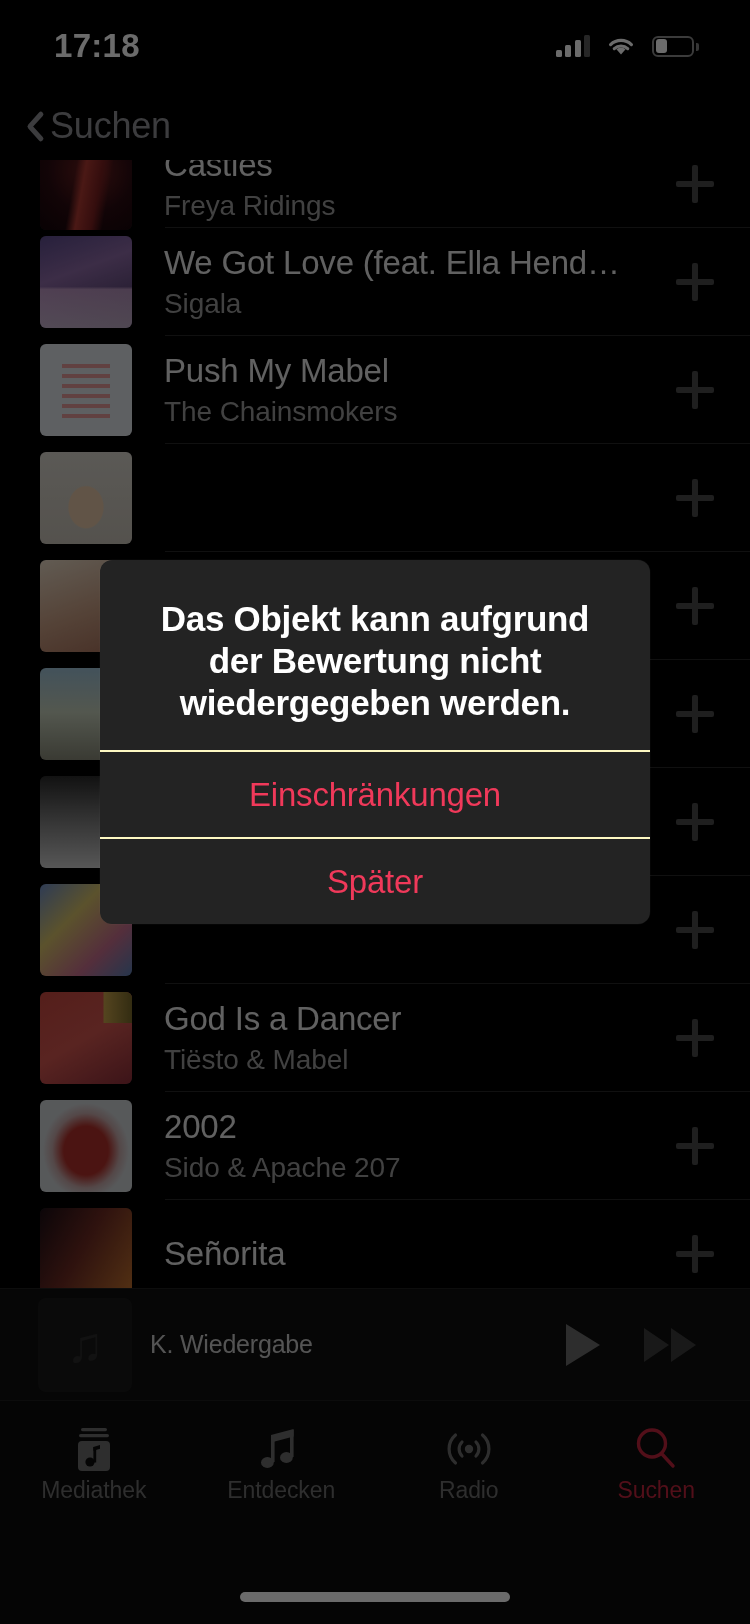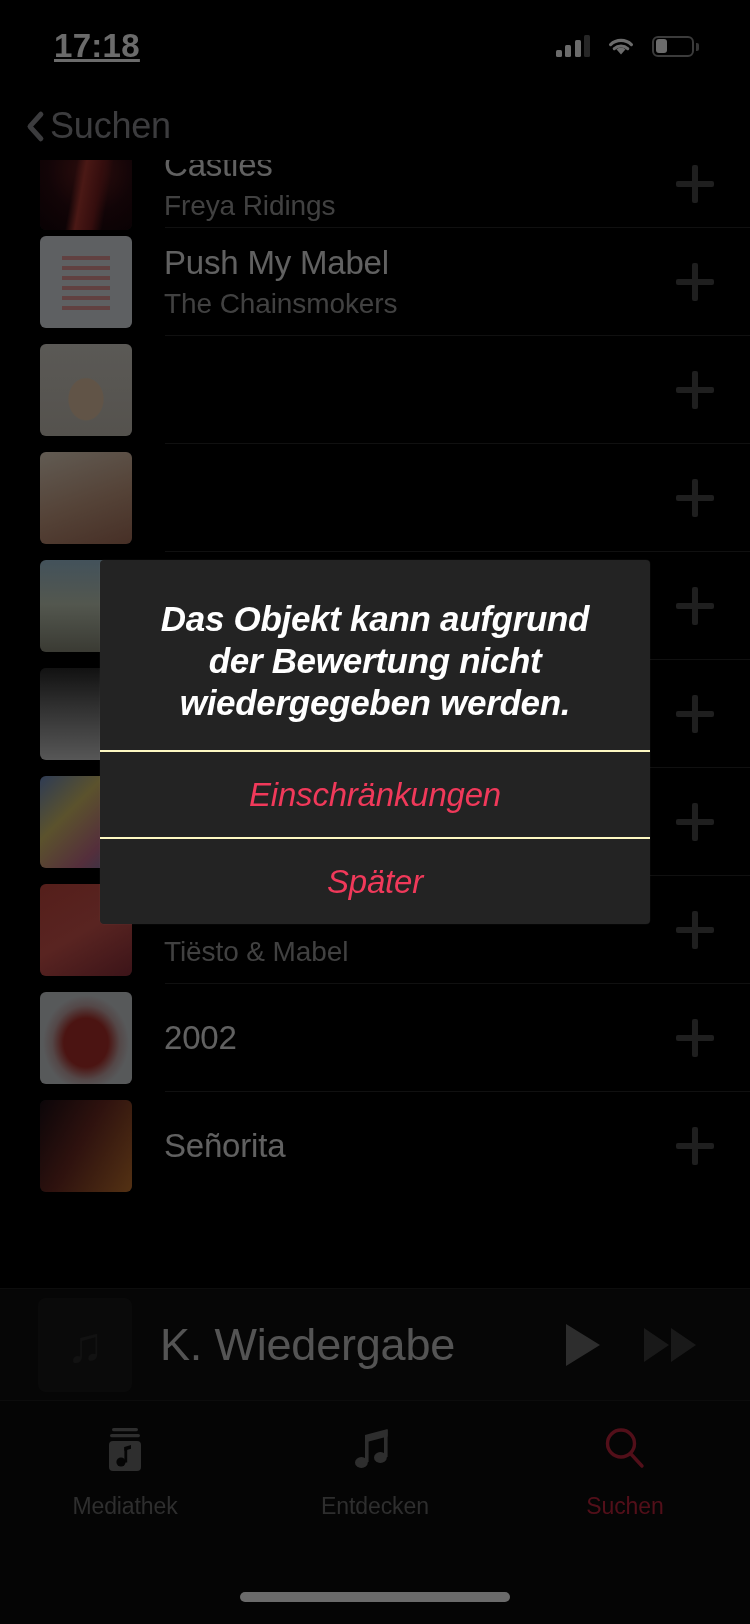--- a/index.html
+++ b/index.html
@@ -11,21 +11,20 @@
   }
 
   
   #app-content { position:absolute; inset:0; filter:brightness(0.42); }
 
   
   .status-bar {
     position:absolute; top:0; left:0; width:750px; height:92px;
     display:flex; align-items:center; justify-content:space-between;
     padding:0 56px 0 54px;
-    text-decoration:underline;
   }
   .status-time { font-size:33px; font-weight:600; letter-spacing:.3px; color:#fff; }
   .status-right { display:flex; align-items:center; gap:16px; }
 
   .sig { display:flex; align-items:flex-end; gap:3.5px; height:22px; }
   .sig i { display:block; width:6px; background:#fff; border-radius:1.5px; }
   .sig i:nth-child(1){ height:7px; }
   .sig i:nth-child(2){ height:12px; }
   .sig i:nth-child(3){ height:17px; }
   .sig i:nth-child(4){ height:22px; background:#5a5a5a; }
@@ -87,50 +86,49 @@
   .miniplayer {
     position:absolute; left:0; bottom:224px; width:750px; height:112px;
     background:#0e0e0e; border-top:1px solid #1f1f1f;
     display:flex; align-items:center;
   }
   .mini-art {
     width:94px; height:94px; margin-left:38px; border-radius:8px; background:#181818;
     display:flex; align-items:center; justify-content:center; flex:none;
   }
   .mini-note { font-size:50px; color:#2a2a2a; line-height:1; }
-  .mini-title { flex:1; margin-left:28px; font-size:45px; color:#c8c8c8; letter-spacing:-0.2px; }
+  .mini-title { flex:1; margin-left:18px; font-size:25px; color:#c8c8c8; letter-spacing:-0.2px; }
   .mini-ctrls { display:flex; align-items:center; gap:44px; padding-right:54px; }
   .ic-play { width:0; height:0; border-left:34px solid #6b6b6b;
              border-top:21px solid transparent; border-bottom:21px solid transparent; }
   .ic-next { display:flex; align-items:center; gap:2px; }
   .ic-next i { display:block; width:0; height:0; border-left:25px solid #3b3b3b;
                border-top:17px solid transparent; border-bottom:17px solid transparent; }
 
   
   .tabbar {
     position:absolute; left:0; bottom:0; width:750px; height:224px;
     background:#0b0b0b; border-top:1px solid #1d1d1d;
     display:flex; align-items:flex-start; padding-top:22px;
   }
-  .tab { flex:1; display:flex; flex-direction:column; align-items:center; gap:18px; }
+  .tab { flex:1; display:flex; flex-direction:column; align-items:center; gap:2px; }
   .tab .ticon { height:52px; display:flex; align-items:center; justify-content:center; }
   .tab .tlabel { font-size:23px; color:#6e6e6e; letter-spacing:-0.1px; }
   .tab.active .tlabel { color:#c4233c; }
 
   .home-ind {
     position:absolute; bottom:22px; left:50%; transform:translateX(-50%);
     width:270px; height:10px; border-radius:6px; background:#fff;
   }
 
   
   .alert {
     position:absolute; left:100px; top:560px; width:550px;
-    background:#232323; border-radius:4px; overflow:hidden; z-index:50;
+    background:#232323; border-radius:12px; overflow:hidden; z-index:50;
     box-shadow:0 0 0 0.5px rgba(255,255,255,.04);
-    font-style:italic;
   }
   .alert-body { padding:38px 38px 26px; text-align:center; }
   .alert-title { font-size:35px; font-weight:bold; line-height:42px; color:#fff; letter-spacing:-0.3px; }
   .alert-msg { margin-top:14px; font-size:29px; line-height:36px; color:#f2f2f2; letter-spacing:-0.2px; }
   .alert-btn {
     height:87px; display:flex; align-items:center; justify-content:center;
     border-top:2px solid #fef9c3; font-size:33px; color:#f0395a; letter-spacing:-0.2px;
   }
 </style>
 </head>
@@ -179,20 +177,34 @@
       <div class="meta" style="height:88px;">
         <div class="title">Castles</div>
         <div class="artist">Freya Ridings</div>
       </div>
       <div class="plus">
           <span></span>
         </div>
       <div class="sep"></div>
     </div>
 
+    <div class="row">
+      <div class="art">
+        <div class="inner" style="background:linear-gradient(160deg,#5d4c8e 0%,#8f6ba8 38%,#3a2f57 100%);"></div>
+        <div class="inner" style="background:linear-gradient(to bottom, transparent 55%, #cfa8cf 58%, #e7d2e7 100%); opacity:.75;"></div>
+      </div>
+      <div class="meta">
+        <div class="title">We Got Love (feat. Ella Hend…</div>
+        <div class="artist">Sigala</div>
+      </div>
+      <div class="plus">
+          <span></span>
+        </div>
+      <div class="sep"></div>
+    </div>
 
     <div class="row">
       <div class="art">
         <div class="inner" style="background:#dfe4ea;"></div>
         <div class="inner" style="background:repeating-linear-gradient(to bottom, transparent 0 6px, #e79a9a 6px 10px); margin:14px 22px;"></div>
       </div>
       <div class="meta">
         <div class="title">Push My Mabel</div>
         <div class="artist">The Chainsmokers</div>
       </div>
@@ -286,20 +298,21 @@
       <div class="sep"></div>
     </div>
 
     <div class="row">
       <div class="art">
         <div class="inner" style="background:#cfd3d6;"></div>
         <div class="inner" style="background:radial-gradient(ellipse at 50% 55%, #b3302a 0 34%, rgba(179,48,42,.25) 52%, transparent 66%);"></div>
       </div>
       <div class="meta">
         <div class="title">2002</div>
+        <div class="artist">Sido &amp; Apache 207</div>
       </div>
       <div class="plus">
           <span></span>
         </div>
       <div class="sep"></div>
     </div>
 
     <div class="row">
       <div class="art">
         <div class="inner" style="background:linear-gradient(120deg,#1b0d14 0%,#6e2a22 45%,#c8762f 100%);"></div>
@@ -352,20 +365,32 @@
           <rect x="12" y="10" width="3.6" height="27" fill="#6e6e6e"></rect>
           <rect x="31" y="5" width="3.6" height="27" fill="#6e6e6e"></rect>
           <path d="M12 10 L34.6 4 L34.6 11.5 L12 17.5 Z" fill="#6e6e6e"></path>
           <ellipse cx="8.4" cy="37.5" rx="6.4" ry="5.4" fill="#6e6e6e"></ellipse>
           <ellipse cx="27.4" cy="32.5" rx="6.4" ry="5.4" fill="#6e6e6e"></ellipse>
         </svg>
       </div>
       <div class="tlabel">Entdecken</div>
     </div>
 
+    <div class="tab">
+      <div class="ticon">
+        <svg width="52" height="46" viewBox="0 0 52 46">
+          <circle cx="26" cy="23" r="4.2" fill="#6e6e6e"></circle>
+          <path d="M33 16 a10 10 0 0 1 0 14" stroke="#6e6e6e" stroke-width="3.2" fill="none" stroke-linecap="round"></path>
+          <path d="M19 16 a10 10 0 0 0 0 14" stroke="#6e6e6e" stroke-width="3.2" fill="none" stroke-linecap="round"></path>
+          <path d="M39.5 9 a18.5 18.5 0 0 1 0 28" stroke="#6e6e6e" stroke-width="3.2" fill="none" stroke-linecap="round"></path>
+          <path d="M12.5 9 a18.5 18.5 0 0 0 0 28" stroke="#6e6e6e" stroke-width="3.2" fill="none" stroke-linecap="round"></path>
+        </svg>
+      </div>
+      <div class="tlabel">Radio</div>
+    </div>
 
     <div class="tab active">
       <div class="ticon">
         <svg width="46" height="48" viewBox="0 0 46 48">
           <circle cx="19" cy="18.5" r="13.5" stroke="#c4233c" stroke-width="3.4" fill="none"></circle>
           <line x1="28.5" y1="28.5" x2="40" y2="41" stroke="#c4233c" stroke-width="3.4" stroke-linecap="round"></line>
         </svg>
       </div>
       <div class="tlabel">Suchen</div>
     </div>

